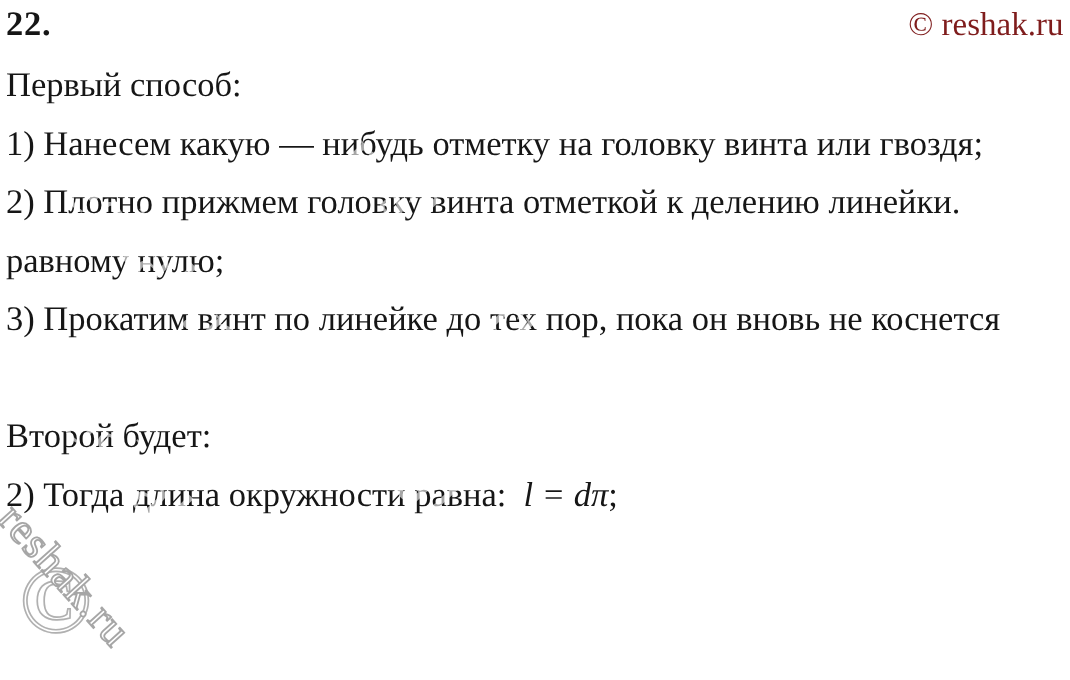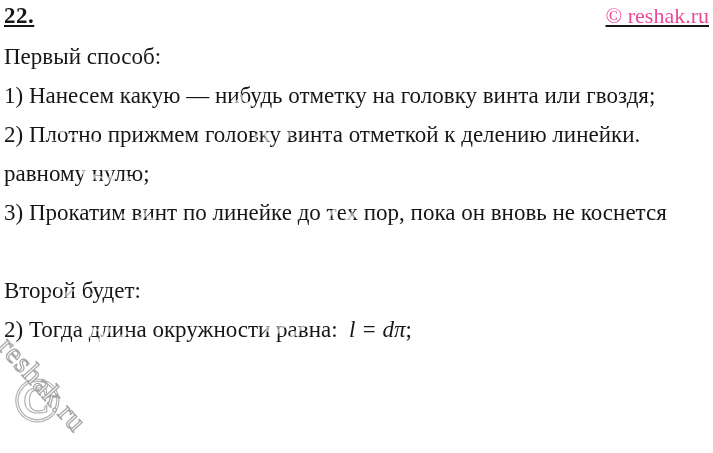--- a/index.html
+++ b/index.html
@@ -13,24 +13,23 @@
     color: #161616;
   }
   .header {
     position: absolute;
     top: 1px; left: 4px; right: 4px;
     display: flex;
     justify-content: space-between;
     align-items: center;
     font-size: 23px;
     line-height: 30px;
-    text-decoration: underline;
   }
   .problem-number { font-weight: 700; letter-spacing: 0.5px; }
-  .copyright { font-size: 22px; font-weight: 400; color: #ec4899; }
+  .copyright { font-size: 22px; font-weight: 400; color: #7f1d1d; }
   .content {
     position: absolute;
     top: 21px; left: 4px;
     width: 708px;
     font-size: 23px;
     line-height: 39px;
     white-space: nowrap;
     margin-top: 16px;
   }
   .line { height: 39px; }

